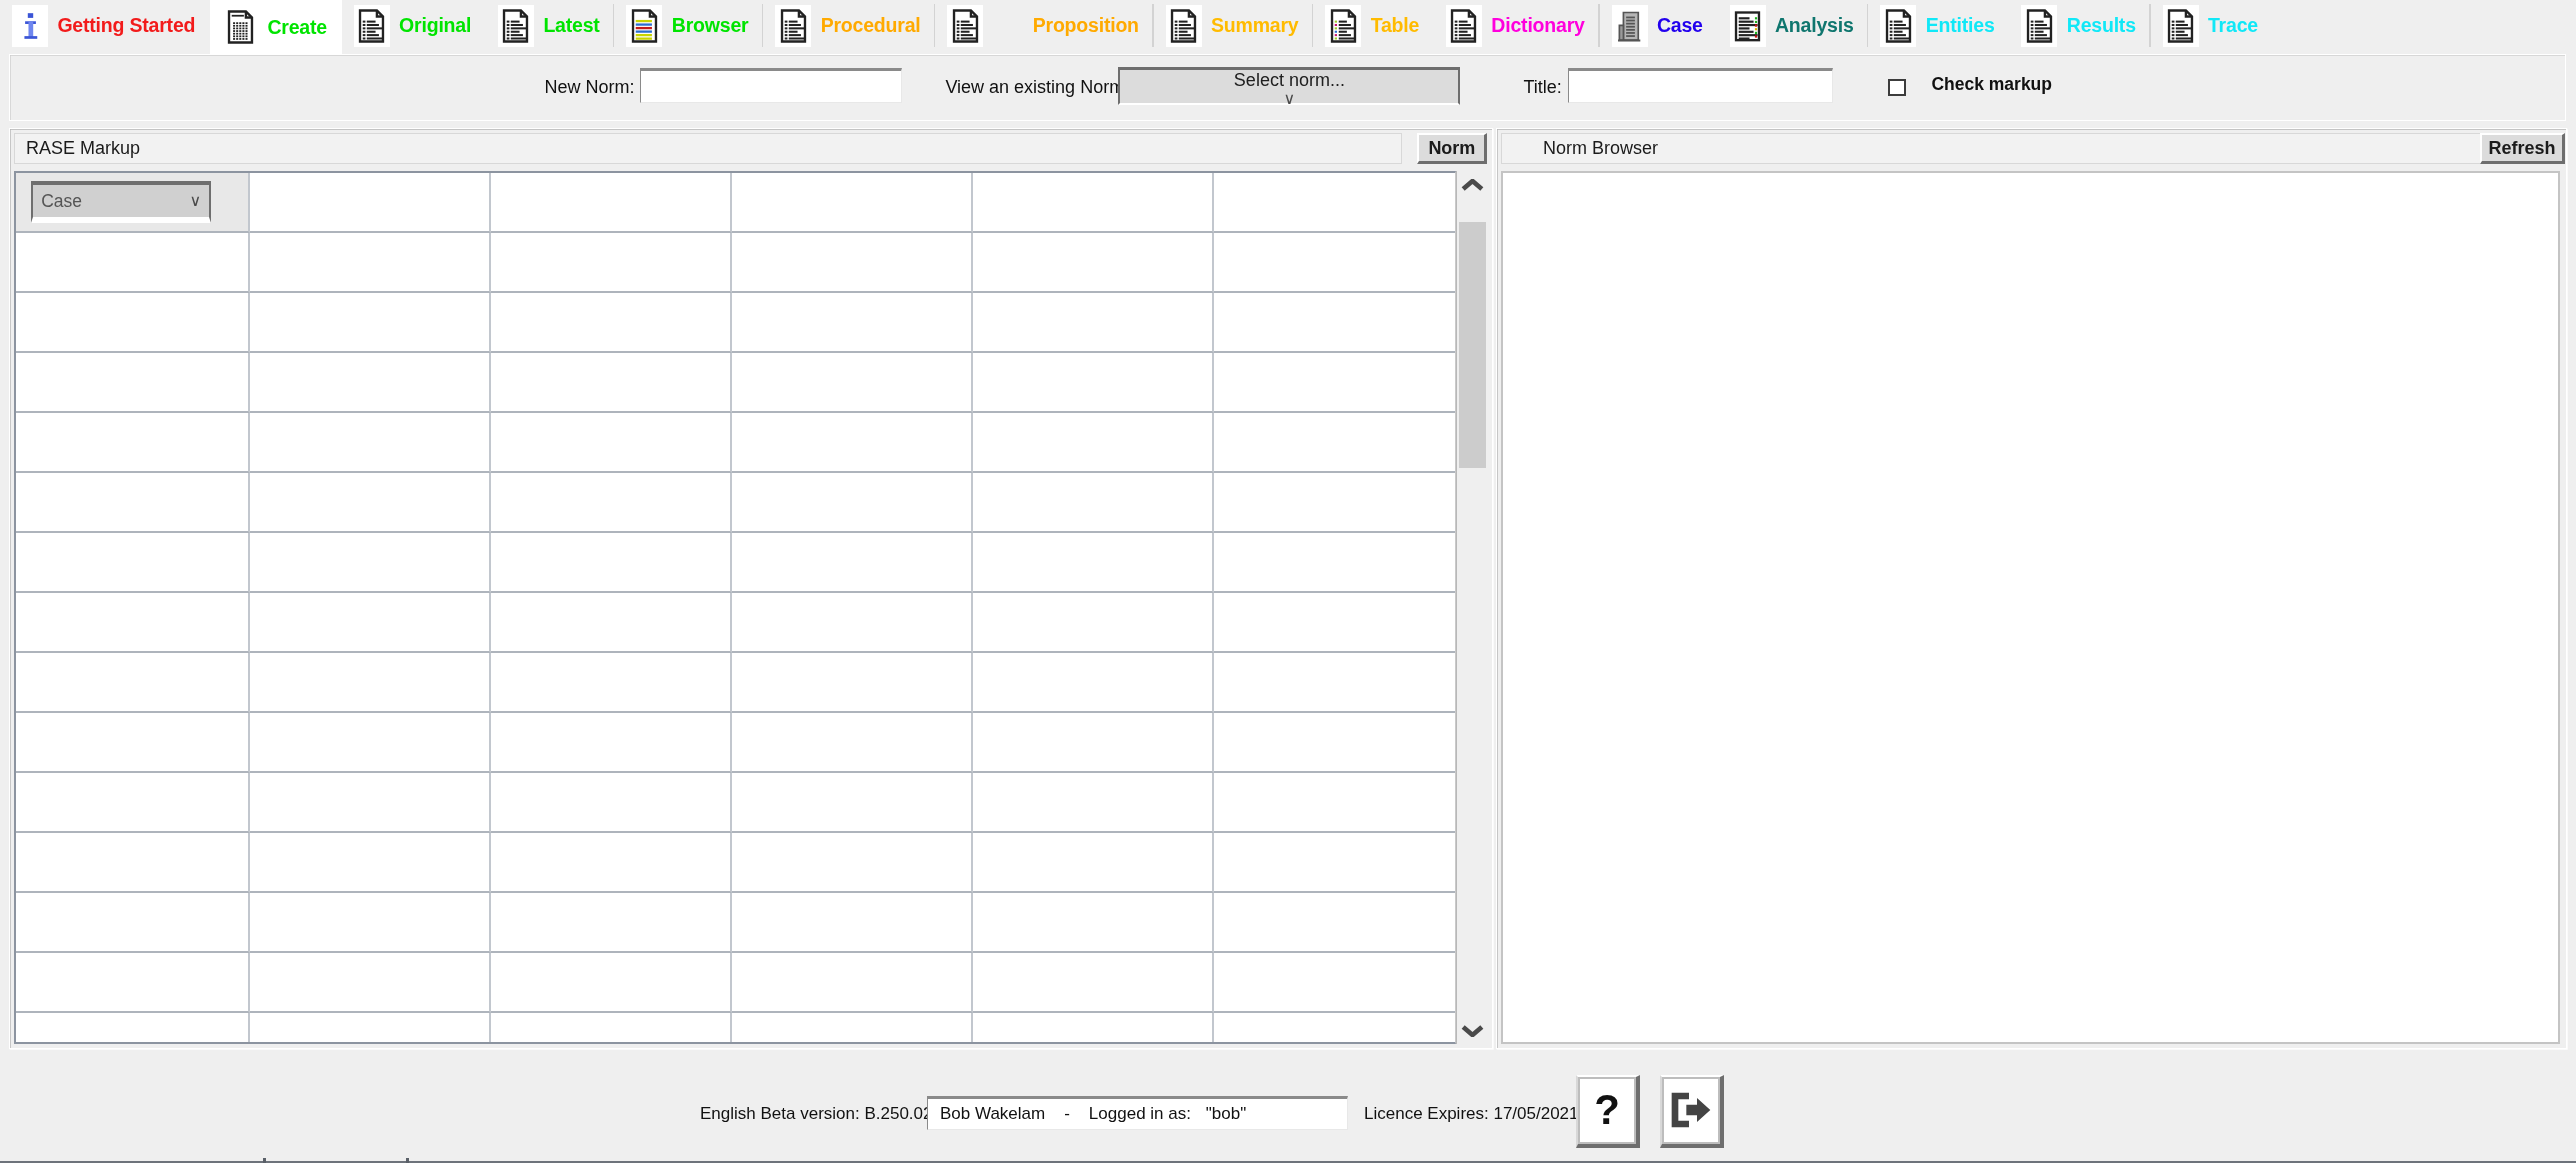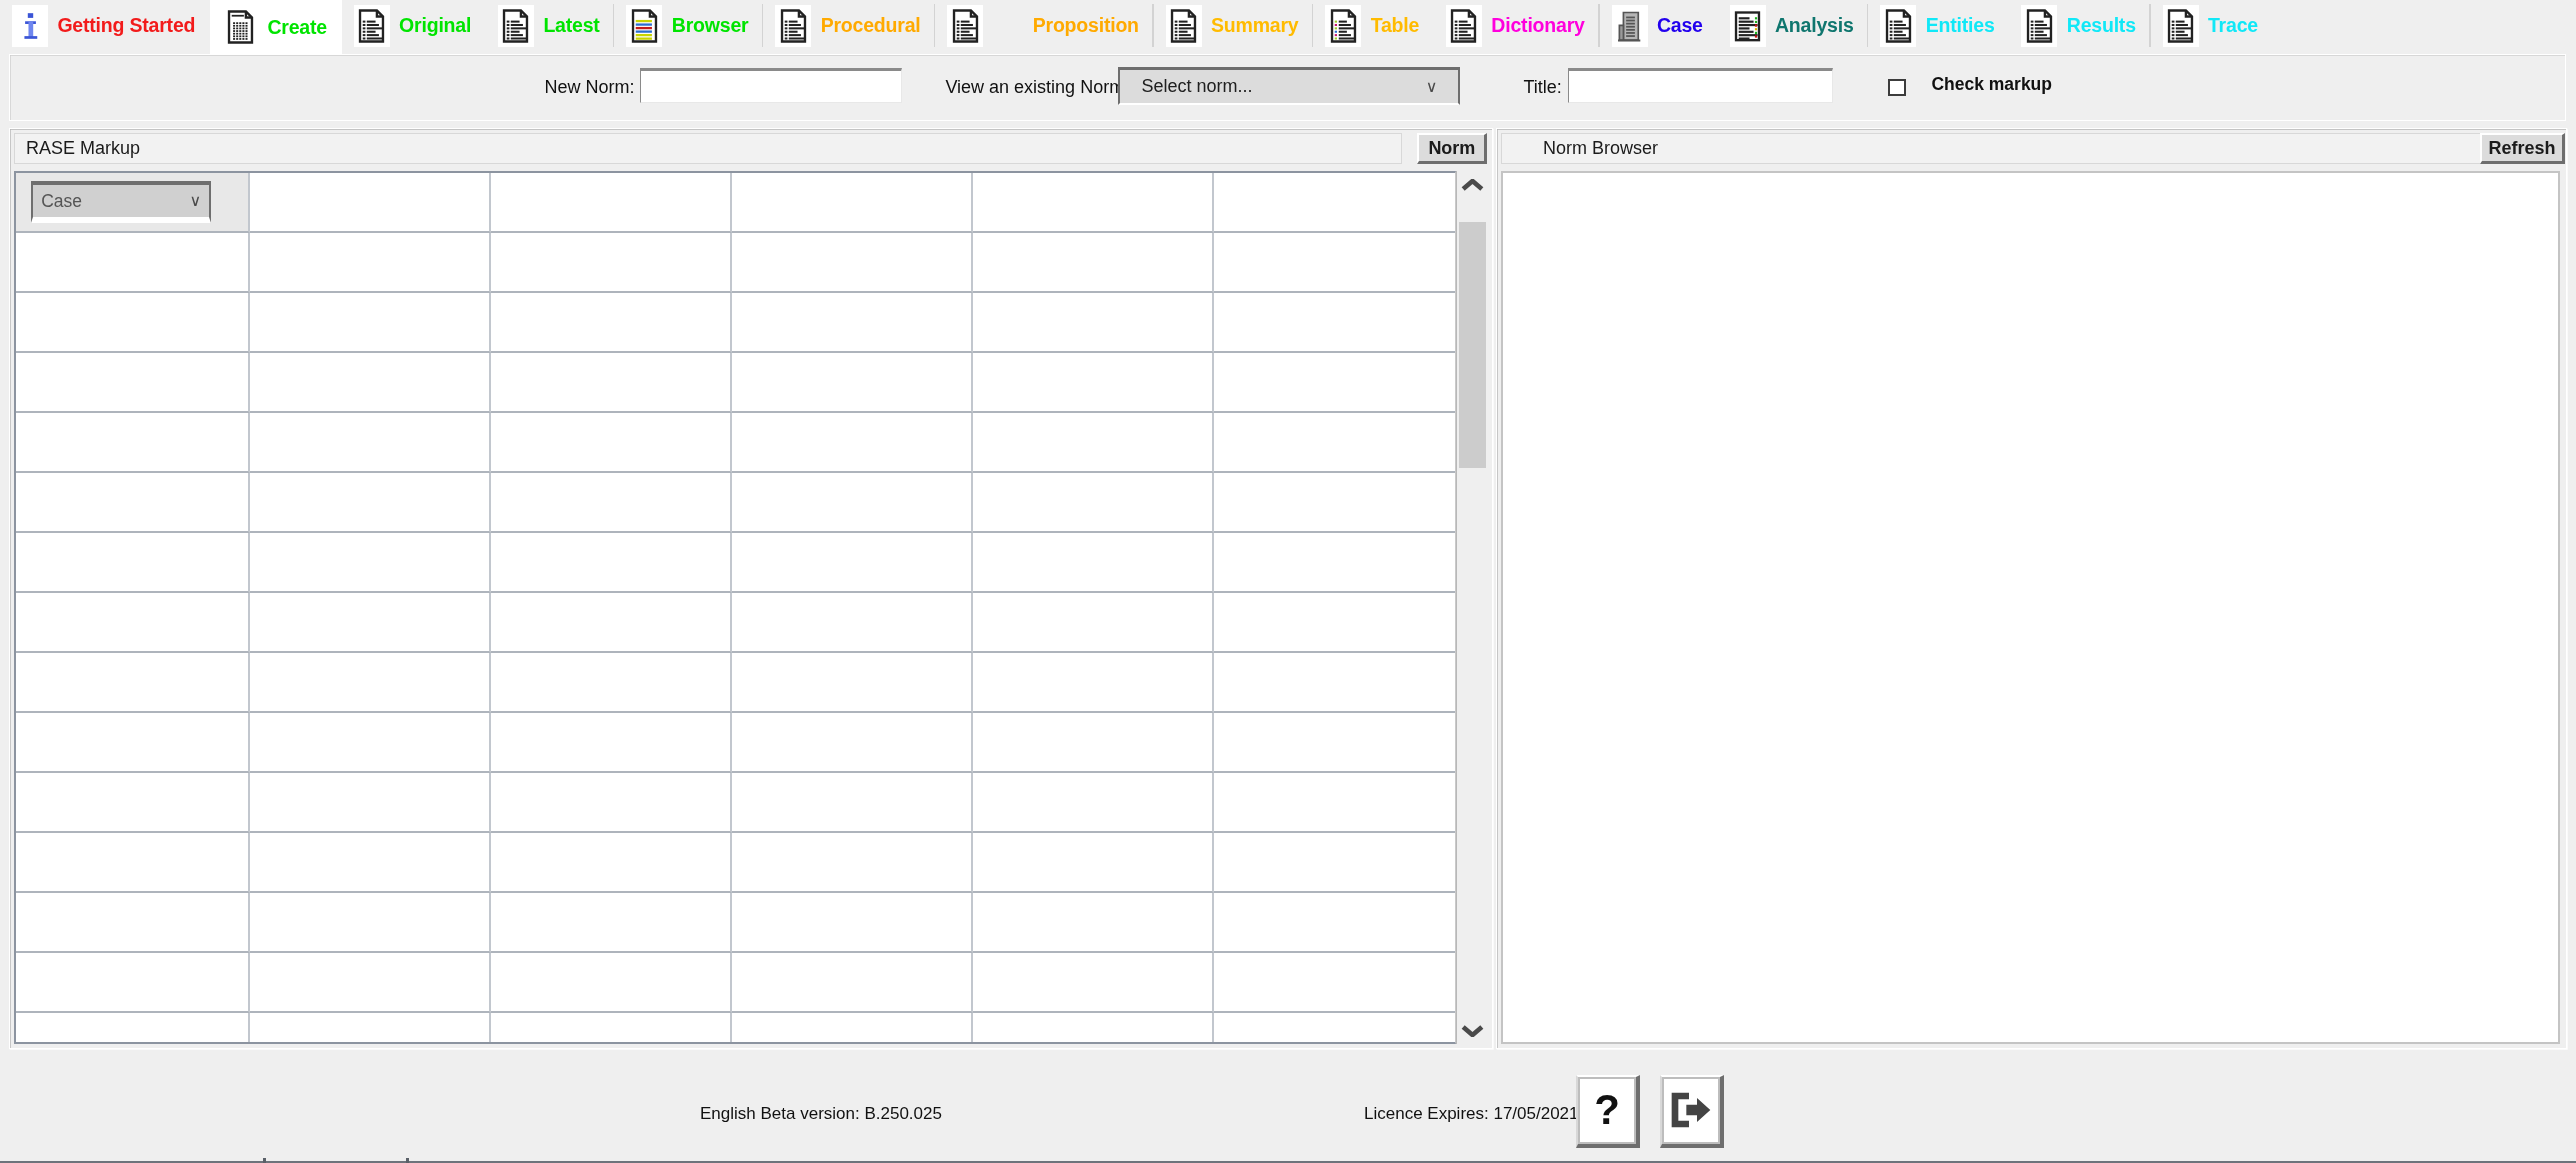--- a/index.html
+++ b/index.html
@@ -99,25 +99,26 @@
   .selbox {
     position: absolute;
     background: #dcdcdc;
     border-top: 3.4px solid #6e6e6e;
     border-left: 2px solid #6e6e6e;
     border-right: 2px solid #6e6e6e;
     border-bottom: 2px solid #ffffff;
     box-sizing: border-box;
     display: flex;
     align-items: center;
-    padding: 0 21px;
+    padding: 0 5px;
     font-size: 18px;
     color: #202020;
     cursor: pointer;
     justify-content: space-between;
+    flex-direction: column;
   }
   .chevron {
     font-size: 16px;
     color: #4a4a4a;
     line-height: 1;
   }
   .checkbox {
     position: absolute;
     width: 17.5px; height: 17.5px;
     border: 2.7px solid #3c3c3c;
@@ -788,20 +789,26 @@
 
   <div class="panel" style="left:1496px; top:128px; width:1071px; height:921px;">
     <div class="panel-head" style="width:987px;padding-left:41px;">Norm Browser</div>
     <div class="btn3d" style="left:983px; top:4px; width:85px; height:31px;">Refresh</div>
     <div class="whitearea" style="left:4px; top:42px; width:1059px; height:873px;"></div>
   </div>
 
   <div id="footer">
     <span class="foot-text" style="left:700px; top:30px;">English Beta version: B.250.025</span>
 
+    <div class="txtinput" style="left:927px; top:22px; width:421px; height:34px; display:flex; align-items:center; padding-left:12px;">
+      <span style="font-size:17px;">Bob Wakelam</span>
+      <span style="font-size:17px; margin:0 19px;">-</span>
+      <span style="font-size:17px;">Logged in as:</span>
+      <span style="font-size:17px; margin-left:14.8px;">"bob"</span>
+    </div>
 
     <span class="foot-text" style="left:1364px; top:30px;">Licence Expires: 17/05/2021</span>
 
     <div class="iconbtn" style="left:1576px; top:0.7px;">
       <div class="inner">
         <span style="font-size:42px; font-weight:bold; color:#111; line-height:1;">?</span>
       </div>
     </div>
 
     <div class="iconbtn" style="left:1660px; top:0.7px;">

